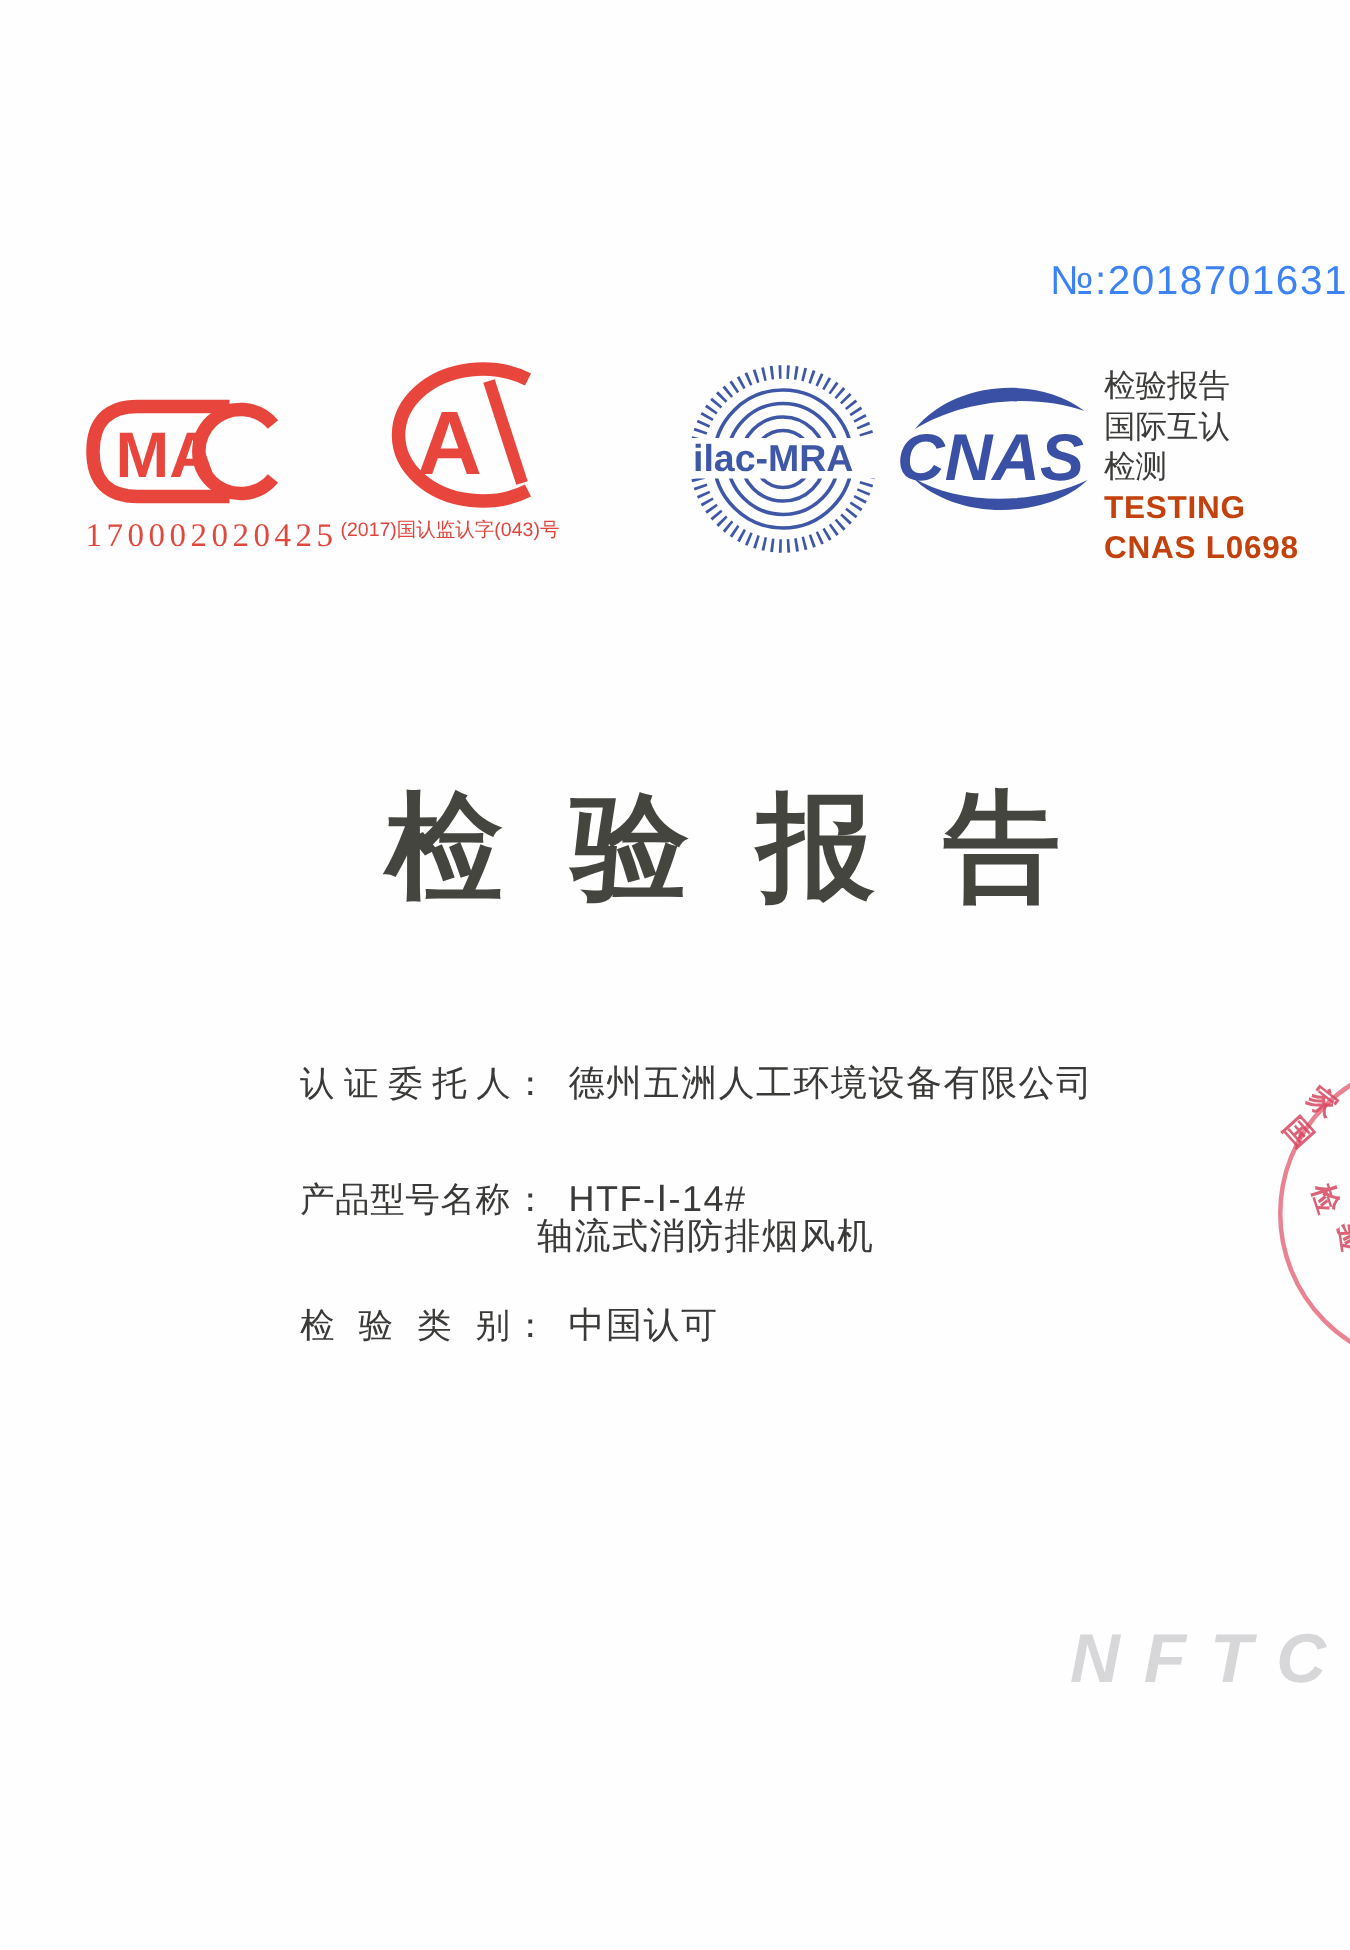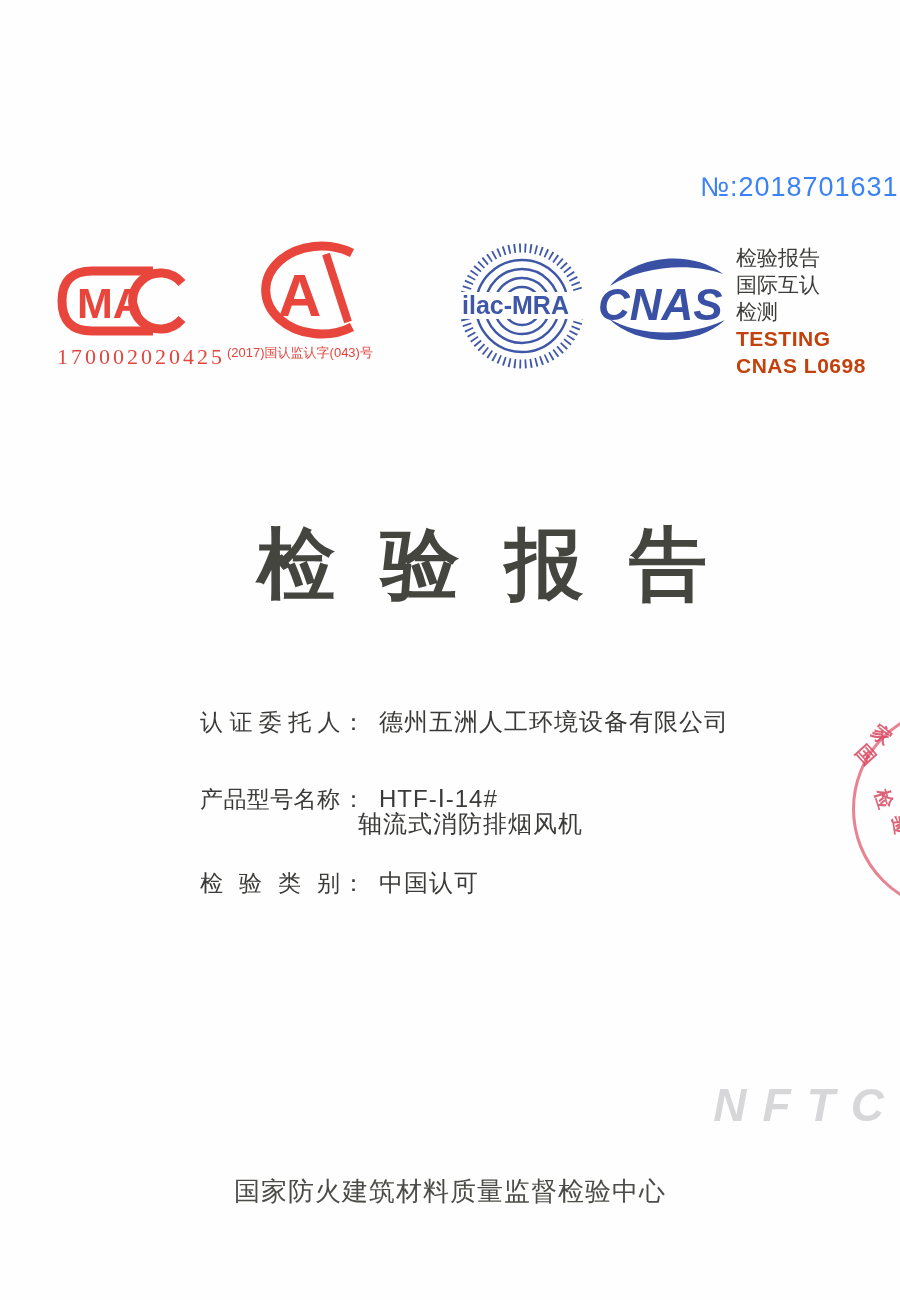--- a/index.html
+++ b/index.html
@@ -157,21 +157,20 @@
     <span class="field-label">产品型号名称</span><span class="field-colon">：</span><span class="field-value">HTF-Ⅰ-14#</span>
   </div>
   <div class="field-value2">轴流式消防排烟风机</div>
 
   <div class="field-row" id="row3">
     <span class="field-label">检 验 类 别</span><span class="field-colon">：</span><span class="field-value">中国认可</span>
   </div>
 
   <div class="watermark">NFTC</div>
 
-  <div class="footer-org">国家防火建筑材料质量监督检验中心</div>
 
   <div class="seal-circle"></div>
   <span class="seal-char" id="seal-c1">国</span>
   <span class="seal-char" id="seal-c2">家</span>
   <span class="seal-char" id="seal-c3">检</span>
   <span class="seal-char" id="seal-c4">验</span>
 
 </div>
 
 </body></html>

